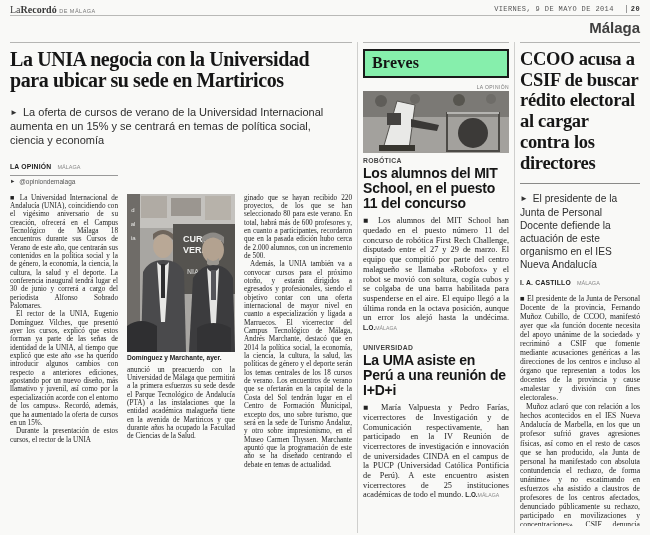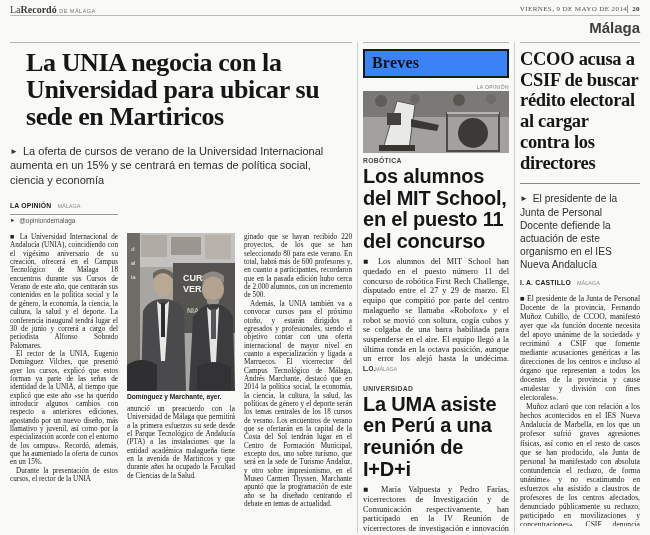--- a/index.html
+++ b/index.html
@@ -11,39 +11,39 @@
   }
   
   .masthead {
     position:absolute; left:10px; right:10px; top:3px; height:13px;
     display:flex; justify-content:space-between; align-items:center;
     border-bottom:1px solid #b9b9b7;
   }
   .brand { font-family:"Liberation Serif", serif; font-size:10px; color:#444; letter-spacing:0; }
   .brand .b-main { font-weight:bold; color:#3a3a3a; }
   .brand .b-region { font-size:5.5px; letter-spacing:.5px; color:#777; font-family:"Liberation Sans",sans-serif; }
-  .dateline { display:flex; align-items:center; gap:0; font-family:Liberation Serif, serif; font-size:7px; letter-spacing:.4px; color:#555; }
+  .dateline { display:flex; align-items:center; gap:12px; font-family:Liberation Mono, monospace; font-size:7px; letter-spacing:.4px; color:#555; }
   .pagenum { border-left:1px solid #999; padding-left:4px; font-weight:bold; color:#333; }
   .section-row { position:absolute; right:10px; top:19px; }
   .section-title { font-family:"Liberation Sans",sans-serif; font-weight:bold; font-size:15px; color:#3f3f3f; }
 
   
   .region { position:absolute; top:42px; bottom:2px; border-top:1px solid #b5b5b3; padding-top:4px; overflow:hidden; }
   .vdiv { position:absolute; top:42px; bottom:2px; width:1px; background:#cfcfcd; }
   #region-main  { left:10px;  width:342px; }
   #vdiv-1 { left:357px; }
   #region-breves{ left:363px; width:146px; }
   #vdiv-2 { left:514px; }
   #region-right { left:520px; width:120px; }
 
   
   .main-headline {
     font-family:"Liberation Serif", serif; font-weight:bold;
-    font-size:26px; line-height:1.04; letter-spacing:-0.4px; color:#161616;
-    margin:2px 0 14px 16px;
+    font-size:20px; line-height:1.04; letter-spacing:-0.4px; color:#161616;
+    margin:2px 0 14px 0;
   }
   .main-subhead {
     font-family:"Liberation Sans", sans-serif; font-size:11px; line-height:1.3;
     color:#2e2e2e; margin-bottom:7px; width:330px;
   }
   .pointer { font-size:8px; position:relative; top:-1px; color:#333; margin-right:2px; }
   .byline-block { width:108px; margin-bottom:9px; }
   .byline-name { font-family:"Liberation Sans",sans-serif; font-weight:bold; font-size:6.8px; letter-spacing:.2px; color:#222; }
   .byline-place { font-family:"Liberation Sans",sans-serif; font-size:5.5px; color:#888; margin-left:2px; }
   .byline-rule { border-bottom:1px solid #999; margin:2px 0 2px 0; }
@@ -54,26 +54,26 @@
   .body-text p { text-indent:6px; }
   .body-text p.first { text-indent:0; }
   .sig { font-family:"Liberation Sans",sans-serif; font-weight:bold; font-size:6.3px; }
   .sig-place { font-family:"Liberation Sans",sans-serif; font-size:5.2px; color:#888; }
 
   
   .photo-main { position:relative; width:108px; height:158px; background:#8f8f8d; overflow:hidden; margin-bottom:2px; }
   .photo-caption { font-family:"Liberation Sans",sans-serif; font-weight:bold; font-size:6.6px; color:#222; margin-bottom:5px; }
 
   
-  .breves-box { border:2px solid #1a1a1a; padding:3px 7px 4px 7px; margin:2px 0 6px 0; background:#3b82f6; }
+  .breves-box { border:2px solid #1a1a1a; padding:3px 7px 4px 7px; margin:2px 0 6px 0; background:#86efac; }
   .breves-title { font-family:"Liberation Serif",serif; font-weight:bold; font-size:16px; color:#141414; letter-spacing:.2px; }
   .photo-credit { text-align:right; font-family:"Liberation Sans",sans-serif; font-size:5px; letter-spacing:.4px; color:#777; margin-bottom:1px; }
   .photo-breves { position:relative; width:146px; height:62px; background:#9a9a98; overflow:hidden; margin-bottom:4px; }
   .kicker { font-family:"Liberation Sans",sans-serif; font-weight:bold; font-size:6.8px; letter-spacing:.3px; color:#444; margin-bottom:2px; }
-  .breves-headline { font-family:"Liberation Sans",sans-serif; font-weight:bold; font-size:20px; line-height:1.08; color:#161616; margin-bottom:5px; letter-spacing:-0.2px; }
+  .breves-headline { font-family:"Liberation Sans",sans-serif; font-weight:bold; font-size:14px; line-height:1.08; color:#161616; margin-bottom:5px; letter-spacing:-0.2px; }
   .breves-body { font-size:8.3px; line-height:9.7px; text-align:justify; color:#222; margin-bottom:10px; }
   .breves-item2 { margin-top:6px; }
 
   
   .right-headline { font-family:"Liberation Serif",serif; font-weight:bold; font-size:18.5px; line-height:1.12; letter-spacing:-0.3px; color:#161616; margin:2px 0 10px 0; }
   .right-rule { border-bottom:1px solid #8a8a88; margin-bottom:8px; }
   .right-subhead { font-family:"Liberation Sans",sans-serif; font-size:10.2px; line-height:1.28; color:#2e2e2e; margin-bottom:0; }
   .right-byline { margin-bottom:5px; }
   .right-body { font-size:7.6px; line-height:9.05px; text-align:justify; color:#222; height:232px; overflow:hidden; }
   .right-body p { text-indent:6px; }

